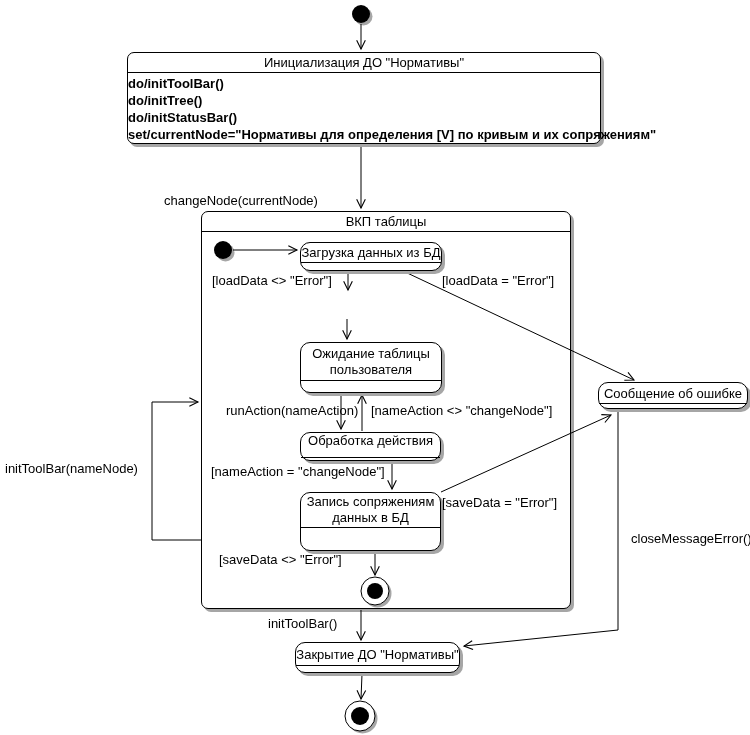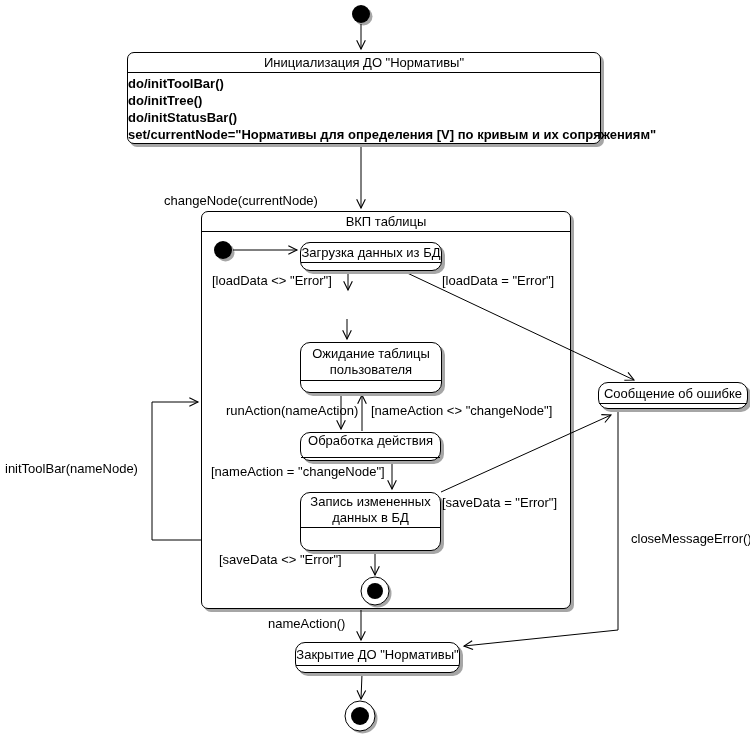--- a/index.html
+++ b/index.html
@@ -158,21 +158,21 @@
     <div class="title wrap">Ожидание таблицы пользователя</div>
     <div class="foot" style="height:12px;"></div>
   </div>
 
   <div class="state" style="left:300px; top:432px; width:141px; height:29px;gap:9px;">
     <div class="title">Обработка действия</div>
     <div class="foot" style="height:7px;"></div>
   </div>
 
   <div class="state" style="left:300px; top:492px; width:141px; height:59px;">
-    <div class="title wrap">Запись измененных данных в БД</div>
+    <div class="title wrap">Запись сопряжениям данных в БД</div>
     <div class="foot" style="height:23px;"></div>
   </div>
 
   <div class="state" style="left:598px; top:382px; width:150px; height:27px;">
     <div class="title">Сообщение об ошибке</div>
     <div class="foot" style="height:5px;"></div>
   </div>
 
   <div class="state" style="left:295px; top:642px; width:165px; height:31px;">
     <div class="title">Закрытие ДО "Нормативы"</div>
@@ -181,16 +181,16 @@
 
   <div class="lbl" style="left:164px; top:167px;margin-top:26px;">changeNode(currentNode)</div>
   <div class="lbl" style="left:212px; top:273px;">[loadData &lt;&gt; "Error"]</div>
   <div class="lbl" style="left:442px; top:273px;">[loadData = "Error"]</div>
   <div class="lbl" style="left:202px; top:403px;margin-left:24px;">runAction(nameAction)</div>
   <div class="lbl" style="left:371px; top:403px;">[nameAction &lt;&gt; "changeNode"]</div>
   <div class="lbl" style="left:211px; top:464px;">[nameAction = "changeNode"]</div>
   <div class="lbl" style="left:442px; top:495px;">[saveData = "Error"]</div>
   <div class="lbl" style="left:219px; top:552px;">[saveData &lt;&gt; "Error"]</div>
   <div class="lbl" style="left:5px; top:461px;">initToolBar(nameNode)</div>
-  <div class="lbl" style="left:268px; top:616px;">nameAction()</div>
+  <div class="lbl" style="left:268px; top:616px;">initToolBar()</div>
   <div class="lbl" style="left:631px; top:531px;">closeMessageError()</div>
 
 </div>
 
 </body></html>

